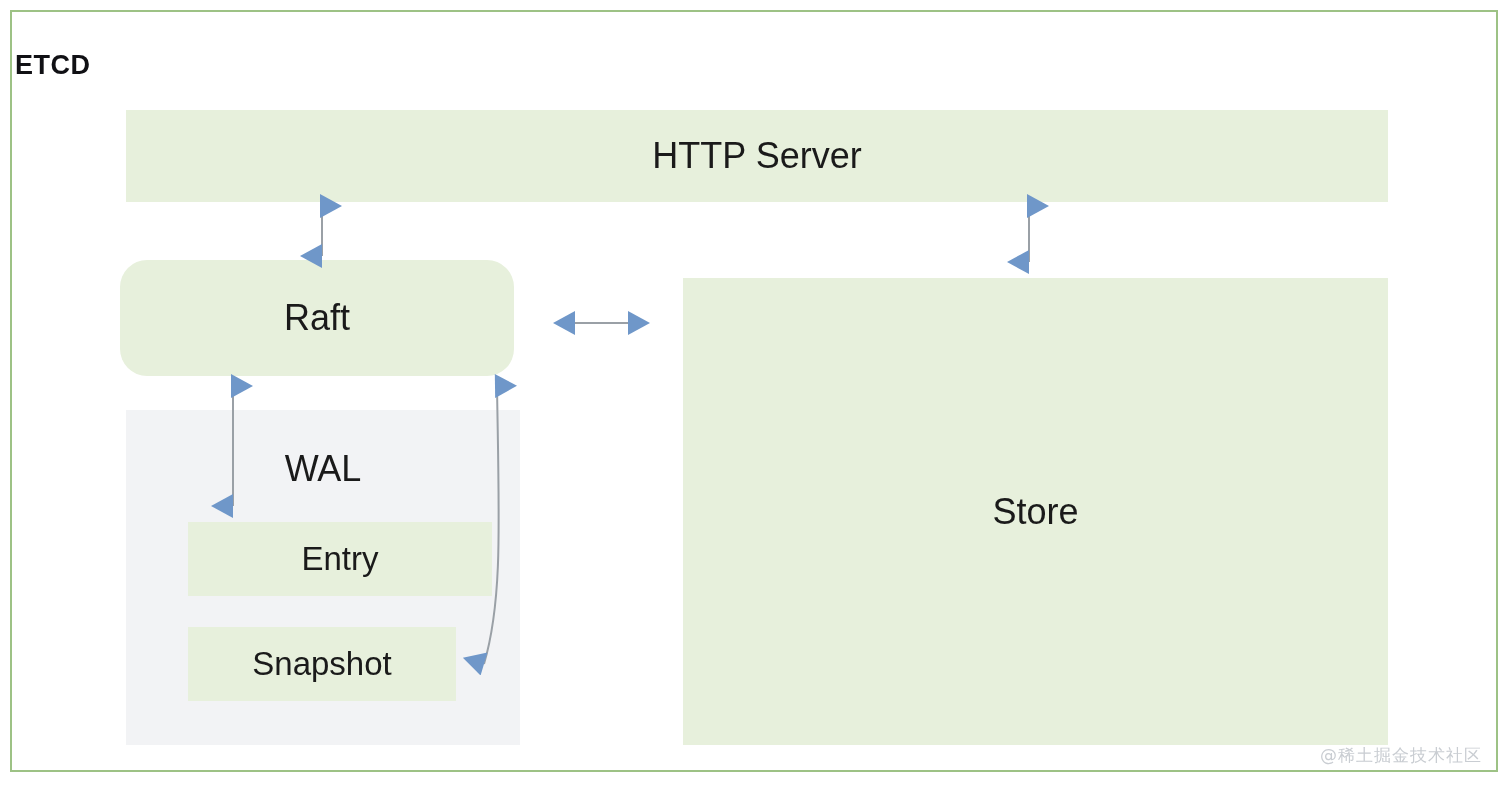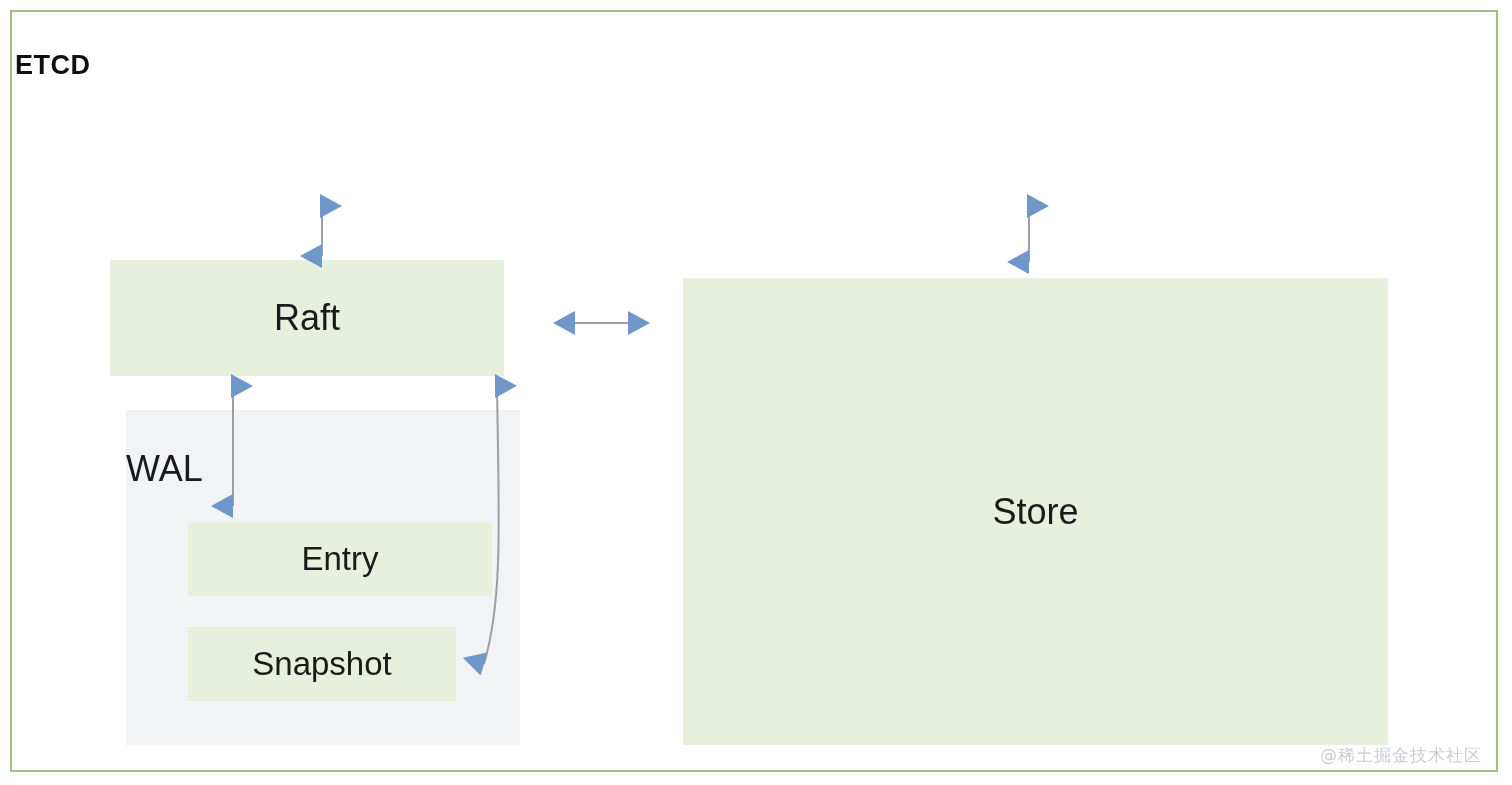--- a/index.html
+++ b/index.html
@@ -56,38 +56,40 @@
   }
   
   #http-server {
     left: 126px;
     top: 110px;
     width: 1262px;
     height: 92px;
     font-size: 36px;
   }
   #raft {
-    left: 110px;
+    left: 120px;
     top: 260px;
     width: 394px;
     height: 116px;
     font-size: 36px;
+    border-radius: 27px;
   }
   #wal-container {
     left: 126px;
     top: 410px;
     width: 394px;
     height: 335px;
     display: block;
   }
   #wal-label {
     position: absolute;
     left: 0;
     top: 38px;
     width: 394px;
+    text-align: center;
     font-size: 36px;
     color: #1a1a1a;
   }
   #entry {
     left: 188px;
     top: 522px;
     width: 304px;
     height: 74px;
     font-size: 33px;
   }
@@ -129,20 +131,23 @@
 </style>
 </head>
 <body>
 
 <div id="canvas">
 
   <div id="frame"></div>
 
   <div class="diagram-title">ETCD</div>
 
+  <div class="box box-green" id="http-server">
+    <span>HTTP Server</span>
+  </div>
 
   <div class="box box-green" id="raft">
     <span>Raft</span>
   </div>
 
   <div class="box box-gray" id="wal-container">
     <div id="wal-label">WAL</div>
   </div>
 
   <div class="box box-green" id="entry">

